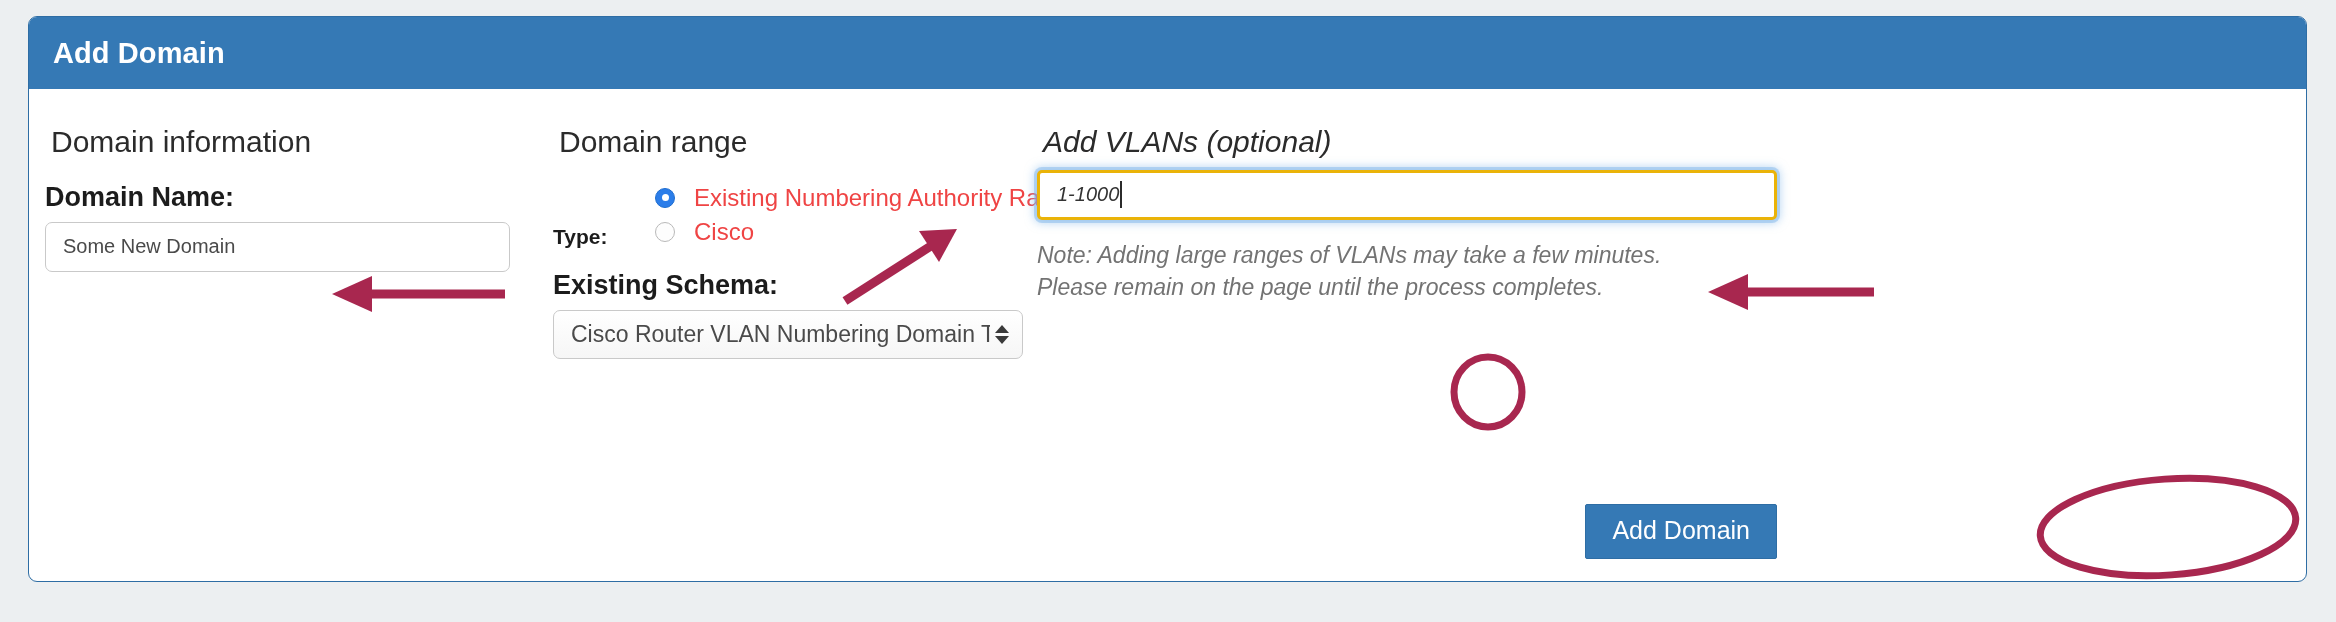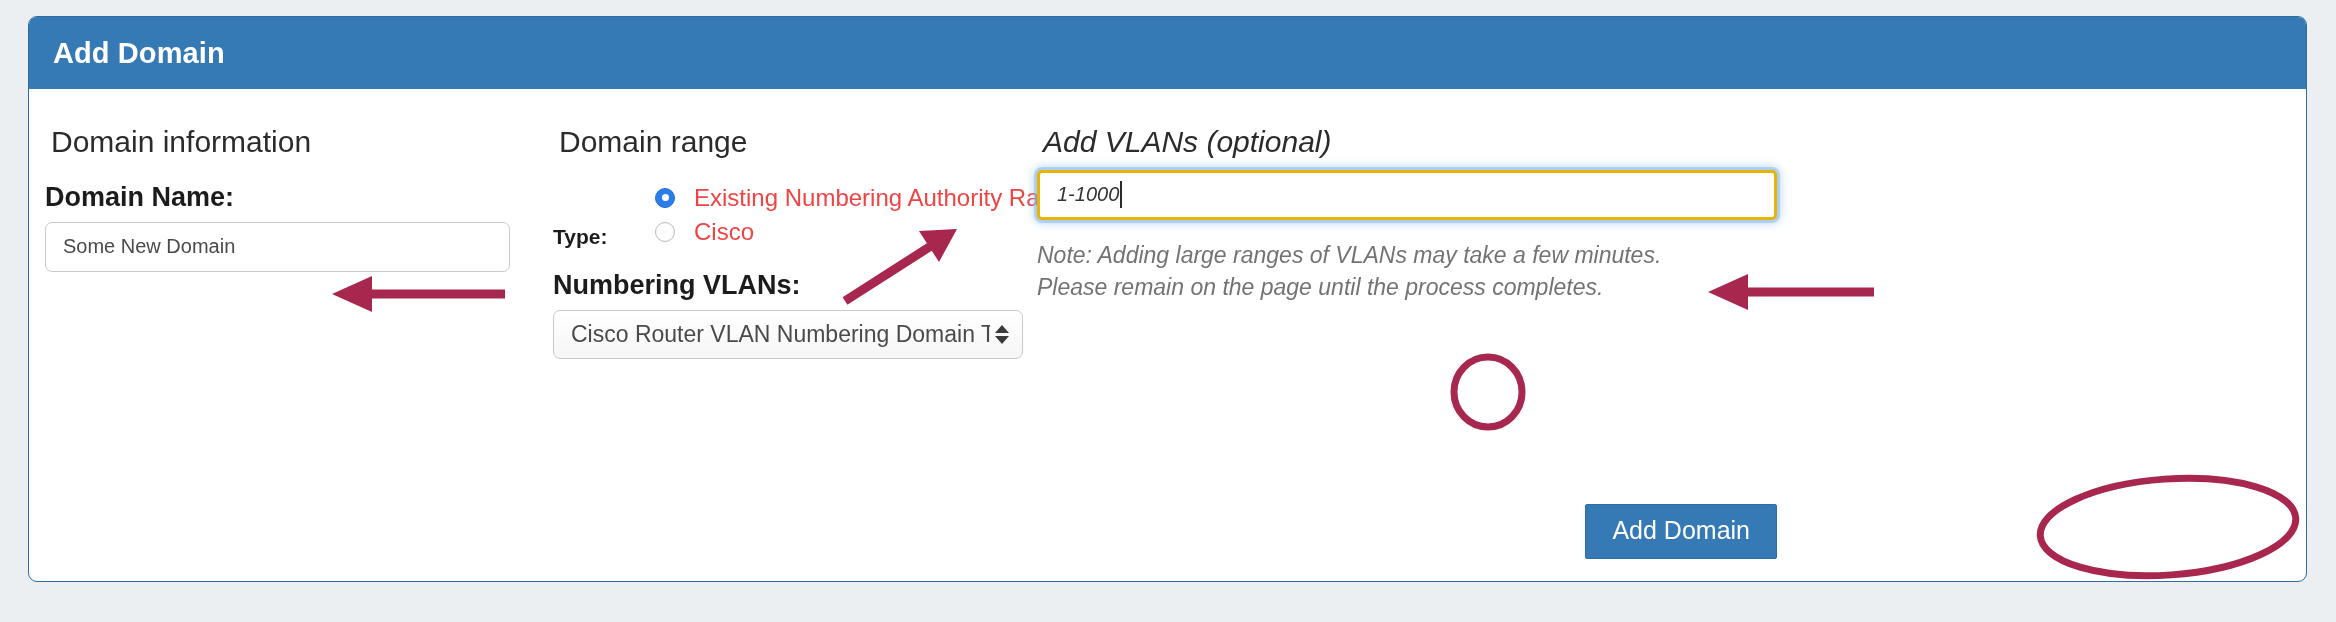--- a/index.html
+++ b/index.html
@@ -259,21 +259,21 @@
             <span class="radio radio-on"></span>
             <span class="radio-text">Existing Numbering Authority Range</span>
           </div>
           <div class="radio-row">
             <span class="radio radio-off"></span>
             <span class="radio-text">Cisco</span>
           </div>
         </div>
       </div>
 
-      <div class="field-label">Numbering VLANs:</div>
+      <div class="field-label">Existing Schema:</div>
 
       <div class="select-box">
         <span class="select-value">Cisco Router VLAN Numbering Domain Template</span>
         <span class="stepper">
           <i class="up"></i>
             <i class="down"></i>
         </span>
       </div>
     </div>
 

